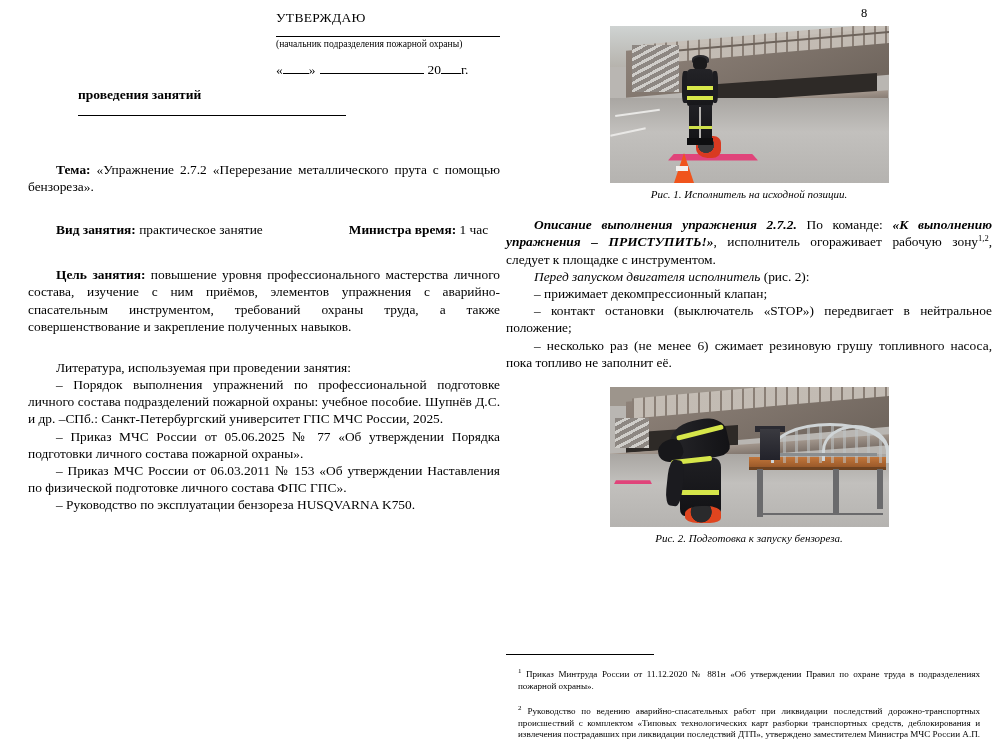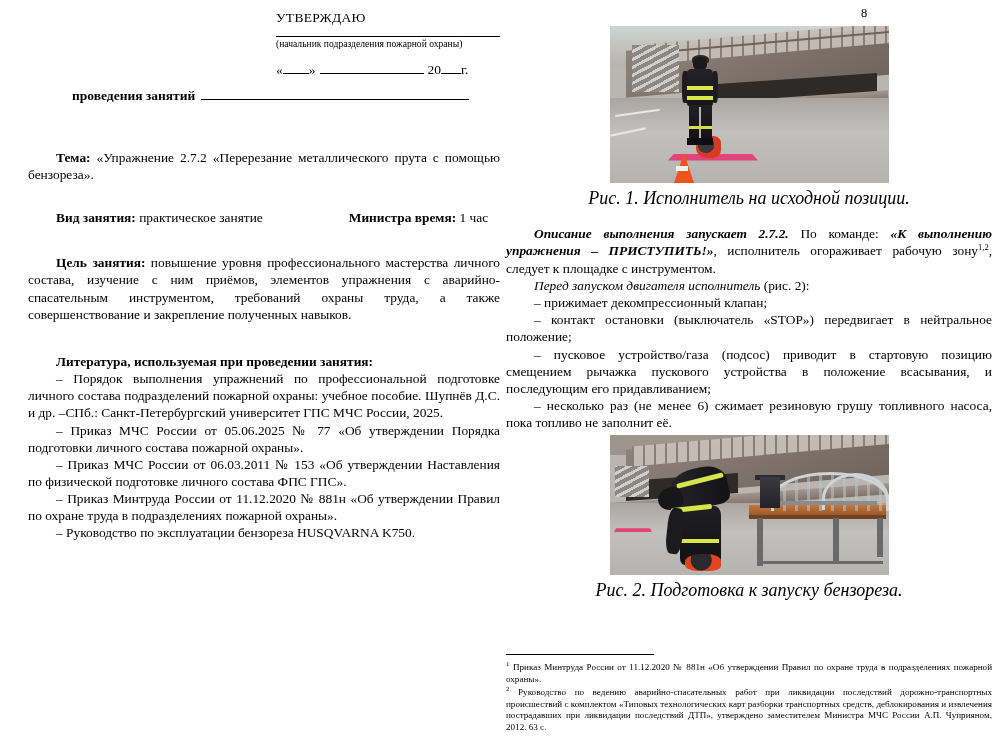--- a/index.html
+++ b/index.html
@@ -82,41 +82,42 @@
     margin-top: 40px;
   }
   .subtitle-row {
     margin-top: 8px;
     margin-left: 44px;
     font-weight: bold;
     font-size: 13.5px;
     display: flex;
     align-items: baseline;
     white-space: nowrap;
+    flex-direction: column;
   }
   .subtitle-rule {
     display: inline-block;
     border-bottom: 1.1px solid #000;
     height: 12px;
     width: 268px;
     margin-left: 6px;
   }
 
   
   .para {
     text-align: justify;
     font-size: 13.4px;
     line-height: 1.28;
     text-indent: 28px;
     margin: 0;
   }
   .p-tema { margin-top: 45px; }
   .p-vid  { margin-top: 26px; text-indent: 28px; }
   .p-cel  { margin-top: 28px; }
-  .p-lit-head { margin-top: 30px; text-indent: 28px; font-weight: bold; }
+  .p-lit-head { margin-top: 24px; text-indent: 28px; font-weight: normal; }
   .lit-item { margin-top: 0px; text-indent: 28px; }
   b.lbl { font-weight: bold; }
   .gap-inline { display: inline-block; width: 86px; }
 
   
   .page-num {
     text-align: center;
     font-size: 12.5px;
     height: 16px;
     margin-left: 230px;
@@ -130,21 +131,21 @@
     margin: 0 auto;
     border: 0;
     position: relative;
     overflow: hidden;
     background: #b9b6b2;
   }
   .photo1 { width: 279px; height: 157px; }
   .photo2 { width: 279px; height: 140px; }
   .fig-cap {
     font-style: italic;
-    font-size: 18px;
+    font-size: 11px;
     text-align: center;
     margin-top: 5px;
   }
   .r-para {
     text-align: justify;
     font-size: 13.4px;
     line-height: 1.28;
     text-indent: 28px;
     margin: 0;
   }
@@ -163,21 +164,21 @@
   .fn-rule {
     width: 148px;
     border-bottom: 1px solid #000;
     height: 0;
     margin-bottom: 5px;
   }
   .fn {
     font-size: 9.1px;
     line-height: 1.27;
     text-align: justify;
-    margin: 0;
+    margin: 12px;
   }
   .fn sup { font-size: 7px; }
 
   
   .scene { position: absolute; inset: 0; }
   .sky {
     position: absolute; left:0; top:0; width:100%; height:26%;
     background: linear-gradient(#cfd3d2, #b6b3ad);
   }
   .bridge-deck {
@@ -411,21 +412,20 @@
     </p>
 
     <p class="para p-cel">
       <b class="lbl">Цель занятия:</b><span> повышение уровня профессионального мастерства личного состава, изучение с ним приёмов, элементов упражнения с аварийно-спасательным инструментом, требований охраны труда, а также совершенствование и закрепление полученных навыков.</span>
     </p>
 
     <p class="para p-lit-head">Литература, используемая при проведении занятия:</p>
     <p class="para lit-item">– Порядок выполнения упражнений по профессиональной подготовке личного состава подразделений пожарной охраны: учебное пособие. Шупнёв Д.С. и др. –СПб.: Санкт-Петербургский университет ГПС МЧС России, 2025.</p>
     <p class="para lit-item">– Приказ МЧС России от 05.06.2025 № 77 «Об утверждении Порядка подготовки личного состава пожарной охраны».</p>
     <p class="para lit-item">– Приказ МЧС России от 06.03.2011 № 153 «Об утверждении Наставления по физической подготовке личного состава ФПС ГПС».</p>
-    <p class="para lit-item">– Приказ Минтруда России от 11.12.2020 № 881н «Об утверждении Правил по охране труда в подразделениях пожарной охраны».</p>
     <p class="para lit-item">– Руководство по эксплуатации бензореза HUSQVARNA K750.</p>
   </div>
 
   <div class="col-right">
 
     <div class="page-num">8</div>
 
     <div class="figure">
       <div class="photo photo1">
         <div class="scene">
@@ -455,34 +455,33 @@
             <div class="ff-boot"></div>
           </div>
           <div class="cone"></div>
           <div class="cone-band"></div>
         </div>
       </div>
       <div class="fig-cap">Рис. 1. Исполнитель на исходной позиции.</div>
     </div>
 
     <p class="r-para r-gap">
-      <b class="bi">Описание выполнения запускает 2.7.2.</b><span> По команде: </span><b class="bi">«К выполнению упражнения – ПРИСТУПИТЬ!»</b><span>, исполнитель огораживает рабочую зону</span><sup>1,2</sup><span>, следует к площадке с инструментом.</span>
+      <b class="bi">Описание выполнения упражнения 2.7.2.</b><span> По команде: </span><b class="bi">«К выполнению упражнения – ПРИСТУПИТЬ!»</b><span>, исполнитель огораживает рабочую зону</span><sup>1,2</sup><span>, следует к площадке с инструментом.</span>
     </p>
 
 
     <p class="r-para">
       <i class="it">Перед запуском двигателя исполнитель</i><span> (рис. 2):</span>
     </p>
 
     <p class="r-para">– прижимает декомпрессионный клапан;</p>
     <p class="r-para">– контакт остановки (выключатель «STOP») передвигает в нейтральное положение;</p>
-    <p class="r-para">– пусковое устройство/газа (подсос) приводит в стартовую позицию смещением рычажка пускового устройства в положение всасывания, и последующим его придавливанием;</p>
     <p class="r-para">– несколько раз (не менее 6) сжимает резиновую грушу топливного насоса, пока топливо не заполнит её.</p>
 
-    <div class="figure" style="margin-top:4px;">
+    <div class="figure" style="margin-top:16px;">
       <div class="photo photo2">
         <div class="scene">
           <div class="sky" style="height:14%;background:#9d958c;"></div>
           <div class="bridge-deck" style="top:2%;height:34%;"></div>
           <div class="railing" style="top:0%;height:14%;"></div>
           <div class="underpass" style="left:6%;top:30%;width:40%;height:14%;"></div>
           <div class="wall-band" style="left:0%;top:41%;width:100%;height:8%;"></div>
           <div class="stairs" style="left:2%;top:22%;width:12%;height:22%;"></div>
           <div class="ground" style="height:52%;"></div>
           <div class="mat2"></div>

